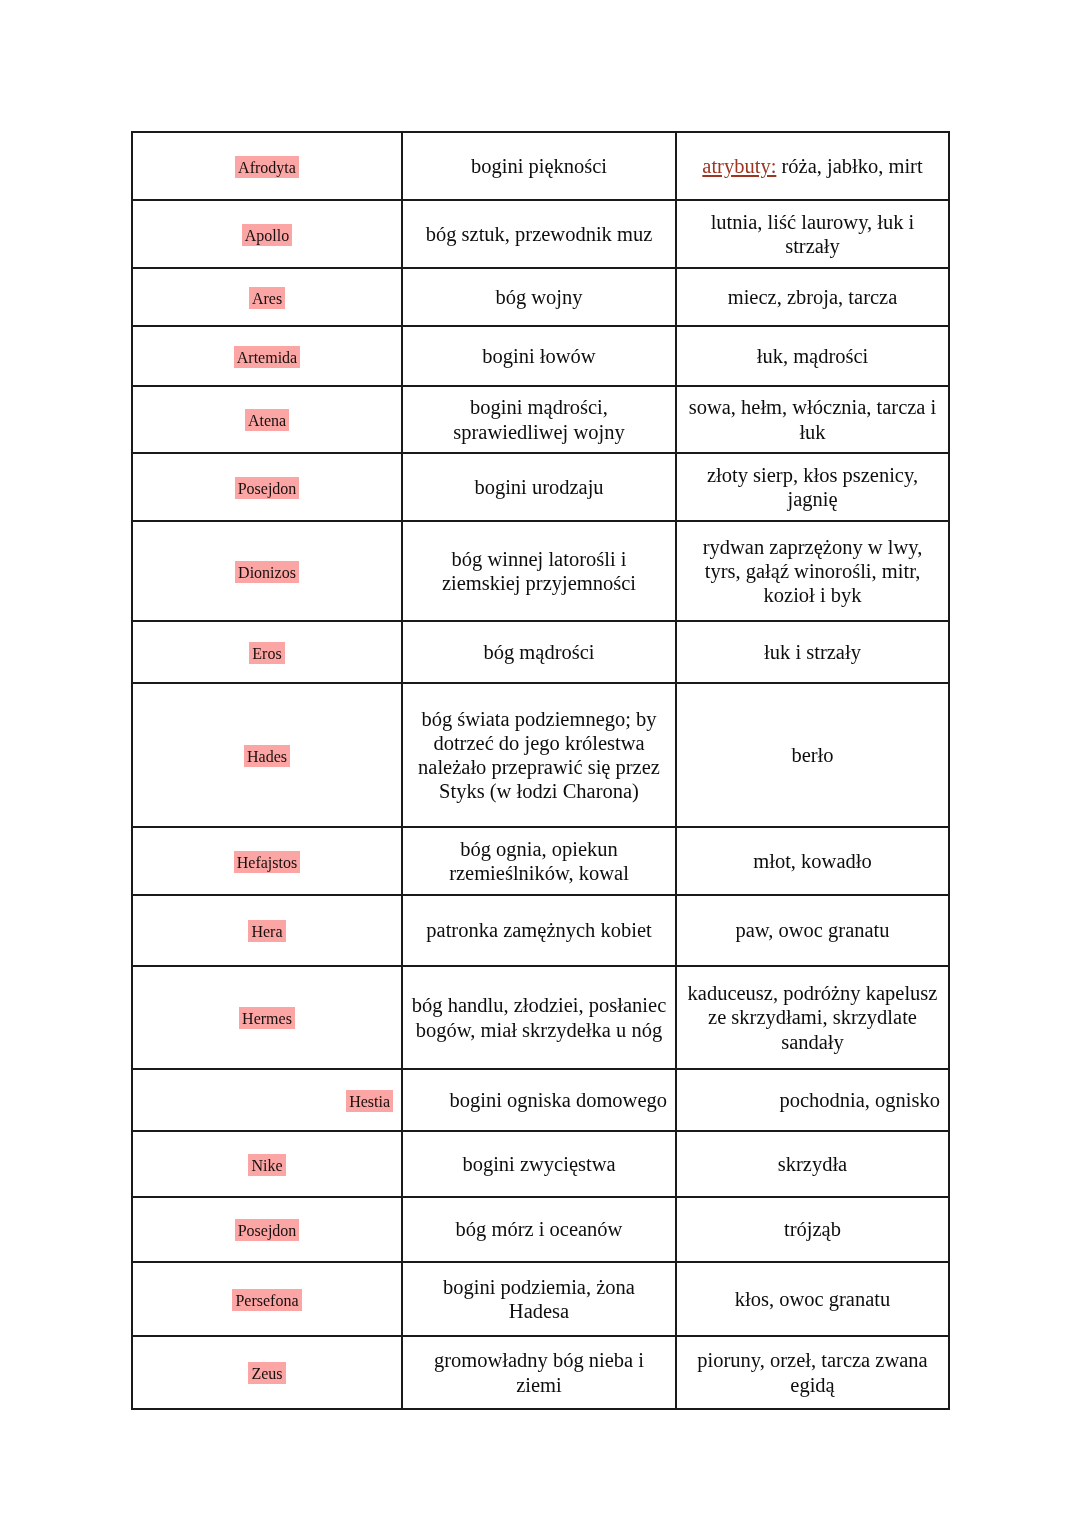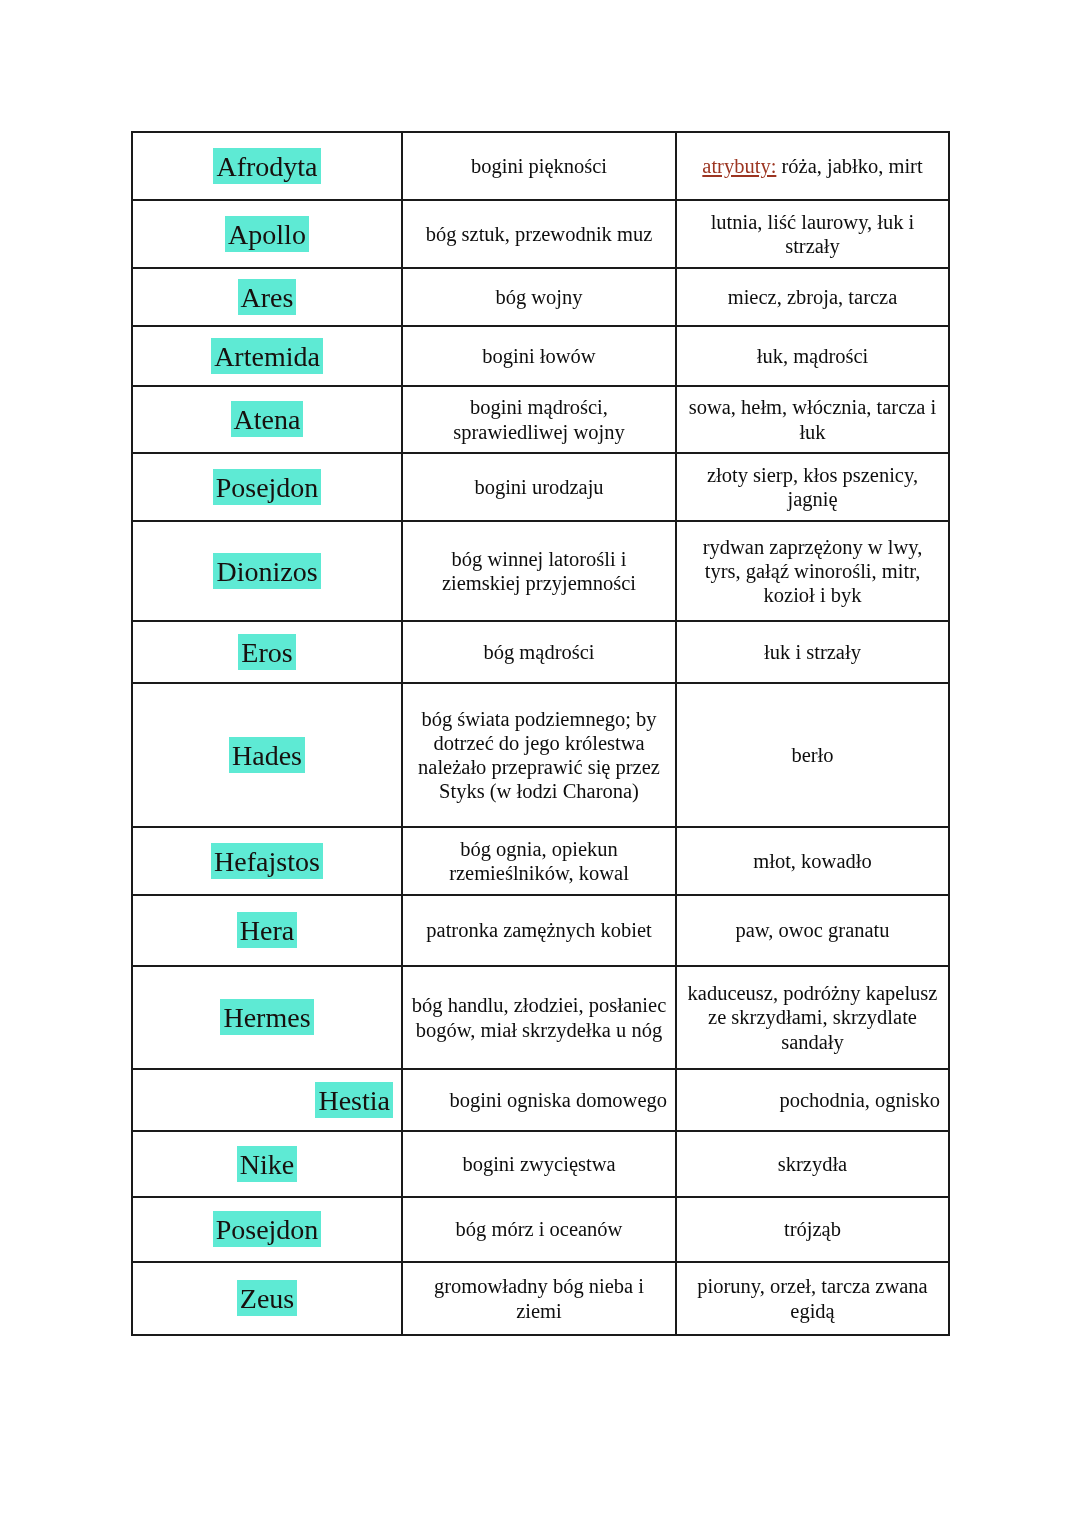--- a/index.html
+++ b/index.html
@@ -52,23 +52,23 @@
   col.c-attr   { width: 273px; }
 
   td.name-cell {
     padding-top: 10px;
     padding-bottom: 10px;
   }
 
   
   .god-name {
     display: inline;
-    background-color: #5eead4;
+    background-color: #fca5a5;
     color: #17100e;
-    font-size: 28px;
+    font-size: 16px;
     line-height: 1.25;
     padding: 3px 3px 2px 3px;
     box-decoration-break: clone;
     -webkit-box-decoration-break: clone;
   }
 
   td.desc-cell, td.attr-cell {
     padding-top: 9px;
     padding-bottom: 9px;
   }
@@ -229,20 +229,27 @@
         </tr>
 
         <tr class="r-h15">
           <td class="name-cell">
             <span class="god-name">Posejdon</span>
           </td>
           <td class="desc-cell">bóg mórz i oceanów</td>
           <td class="attr-cell">trójząb</td>
         </tr>
 
+        <tr class="r-h16">
+          <td class="name-cell">
+            <span class="god-name">Persefona</span>
+          </td>
+          <td class="desc-cell">bogini podziemia, żona Hadesa</td>
+          <td class="attr-cell">kłos, owoc granatu</td>
+        </tr>
 
         <tr class="r-h17">
           <td class="name-cell">
             <span class="god-name">Zeus</span>
           </td>
           <td class="desc-cell">gromowładny bóg nieba i ziemi</td>
           <td class="attr-cell">pioruny, orzeł, tarcza zwana egidą</td>
         </tr>
 
       </tbody>

